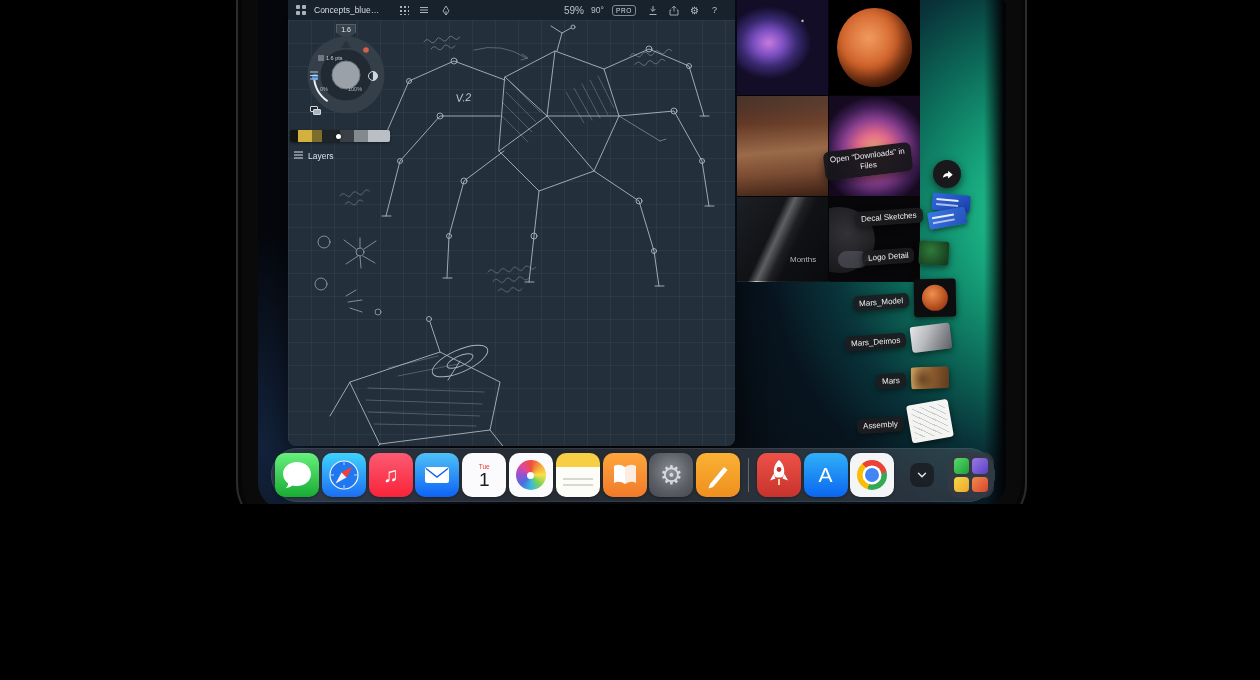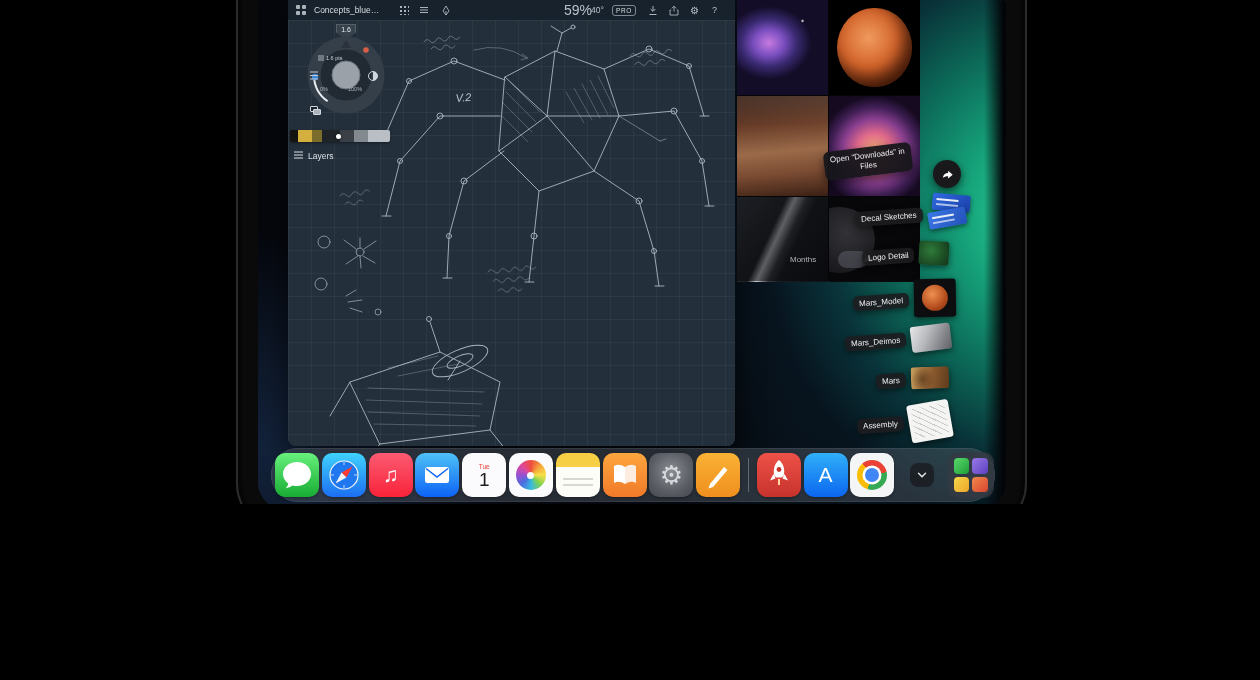--- a/index.html
+++ b/index.html
@@ -25,21 +25,21 @@
     background:#232f3b; border-radius:0 0 8px 8px; box-shadow:0 10px 28px rgba(0,0,0,.55); overflow:hidden; }
   .c-toolbar { position:relative; height:20px; background:#18222c; color:#b9c2cb; font-size:8px; }
   .tb { position:absolute; top:0; height:20px; display:flex; align-items:center; color:#b9c2cb; }
   .tb svg { display:block; }
   .apps-grid { left:8px; }
   .apps-grid i { display:grid; grid-template-columns:4px 4px; grid-template-rows:4px 4px; gap:1.5px; }
   .apps-grid i b { background:#aab2ba; border-radius:1px; }
   .c-title { left:26px; font-size:8.5px; color:#d6dce2; }
   .dots-grid { left:111px; width:10px; height:10px; top:5px;
     background-image:radial-gradient(circle,#aab2ba 1px, rgba(0,0,0,0) 1.2px); background-size:4px 4px; }
-  .tb-zoom { left:276px; font-size:14px; }
+  .tb-zoom { left:276px; font-size:10px; }
   .tb-angle { left:303px; font-size:8.5px; }
   .tb-pro { left:324px; top:4.5px; height:11px; border:1px solid #7f8994; border-radius:3px;
     padding:0 3px; font-size:6.5px; letter-spacing:.6px; color:#d6dce2; }
   .tb-gear { left:402px; font-size:10px; color:#b9c2cb; }
   .tb-help { left:424px; font-size:9px; }
 
   
   .wheel-wrap { position:absolute; left:16px; top:24px; width:84px; height:96px; }
   .wheel-badge { position:absolute; left:32px; top:0; width:20px; height:16px; background:#38424c;
     box-shadow:inset 0 0 0 1px #566069; clip-path:polygon(0 0,100% 0,100% 52%,50% 100%,0 52%);
@@ -203,21 +203,21 @@
           <svg width="10" height="10" viewBox="0 0 10 10">
               <path d="M1 2.5h8M1 5h8M1 7.5h8" stroke="#aab2ba" stroke-width="1" fill="none"></path>
             </svg>
         </span>
         <span class="tb" style="left:153px;">
           <svg width="10" height="11" viewBox="0 0 10 11">
               <path d="M5 1l3 5-3 4-3-4z M5 6v4" stroke="#aab2ba" stroke-width=".9" fill="none"></path>
             </svg>
         </span>
         <span class="tb tb-zoom">59%</span>
-        <span class="tb tb-angle">40°</span>
+        <span class="tb tb-angle">90°</span>
         <span class="tb tb-pro">PRO</span>
         <span class="tb" style="left:360px;">
           <svg width="10" height="11" viewBox="0 0 10 11">
               <path d="M5 1v5M2.6 4L5 6.4 7.4 4M1.5 9.5h7" stroke="#aab2ba" stroke-width="1" fill="none"></path>
             </svg>
         </span>
         <span class="tb" style="left:381px;">
           <svg width="10" height="11" viewBox="0 0 10 11">
               <path d="M5 6.5V1.3M2.9 3.3L5 1.2l2.1 2.1M2.2 5H1v5h8V5H7.8" stroke="#aab2ba" stroke-width=".9" fill="none"></path>
             </svg>

